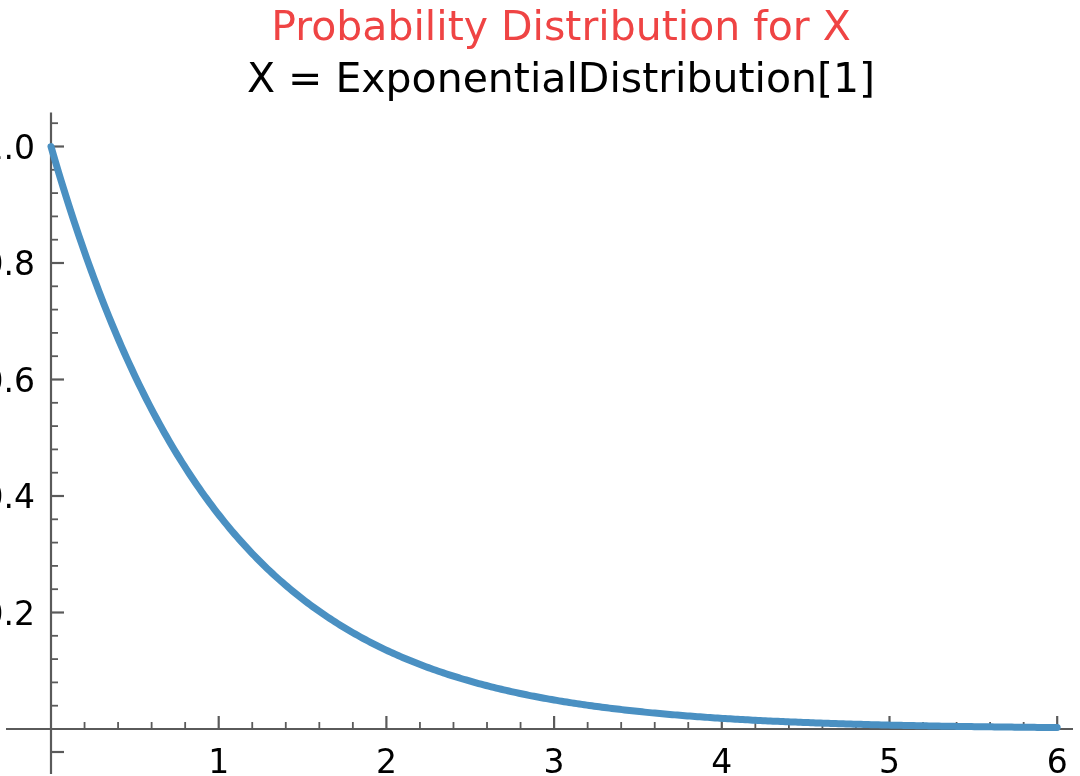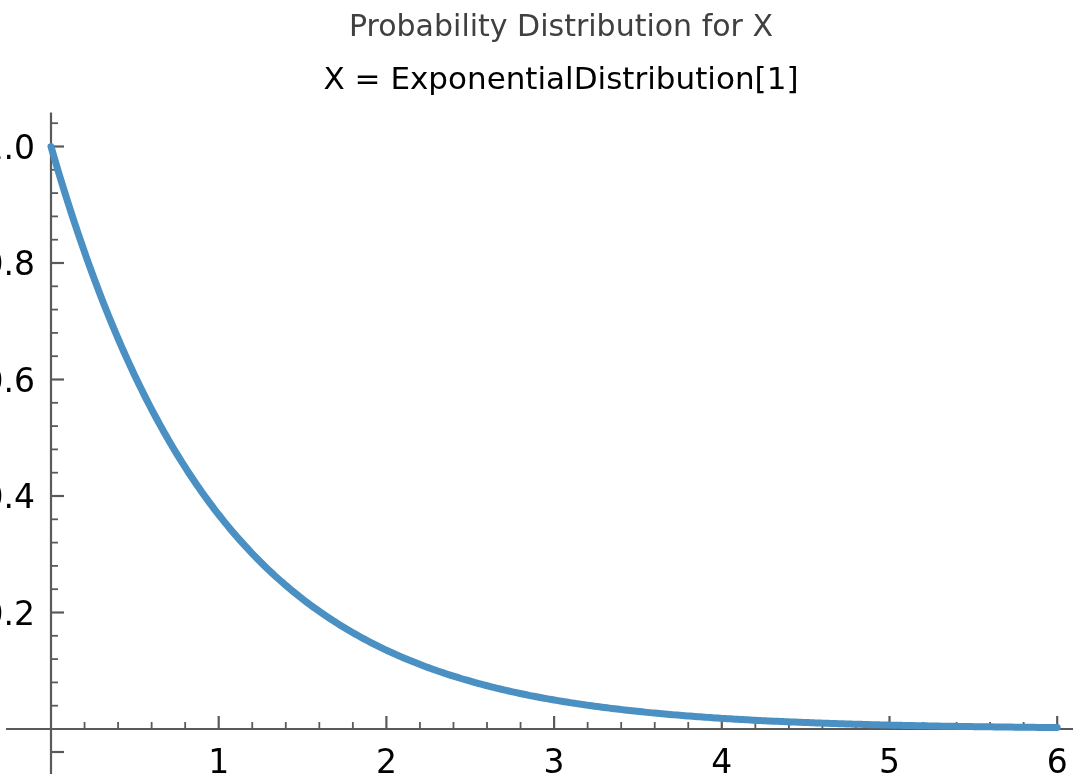--- a/index.html
+++ b/index.html
@@ -23,30 +23,30 @@
     position: absolute;
     left: 0;
     top: 0;
     width: 1080px;
     text-align: center;
     pointer-events: none;
   }
   .chart-title {
     display: block;
     font-family: "DejaVu Sans", "Liberation Sans", sans-serif;
-    font-size: 30px;
+    font-size: 41px;
     line-height: 52px;
-    color: #404040;
+    color: #ef4444;
     letter-spacing: 0px;
     margin-left: 42px;
   }
   .chart-subtitle {
     display: block;
     font-family: "DejaVu Sans", "Liberation Sans", sans-serif;
-    font-size: 31px;
+    font-size: 41px;
     line-height: 52px;
     color: #000000;
     letter-spacing: 0px;
     margin-left: 42px;
   }
   #plot-svg {
     position: absolute;
     left: 0;
     top: 0;
   }

